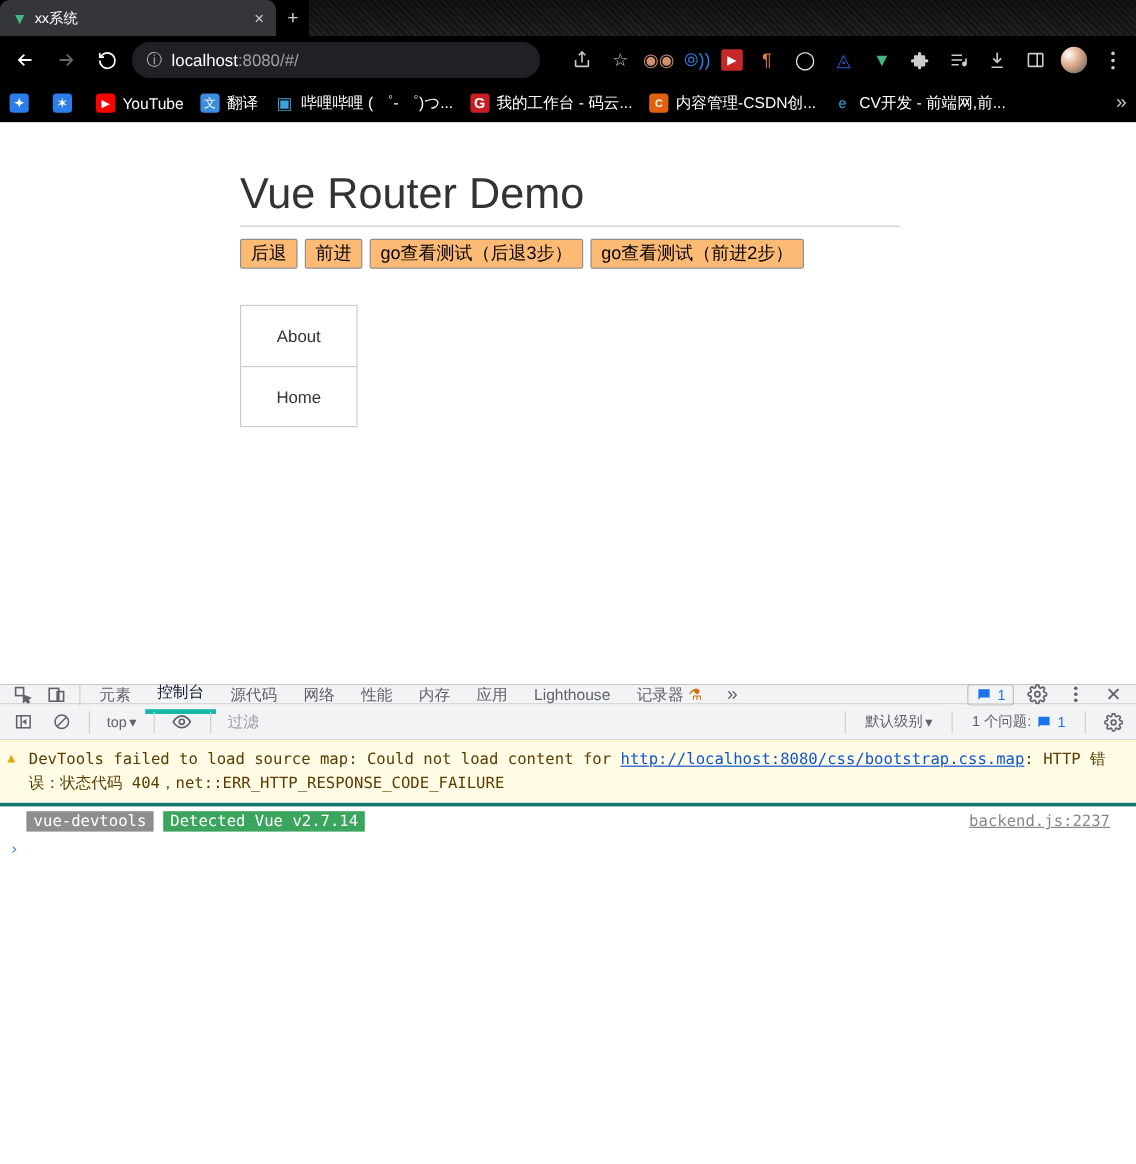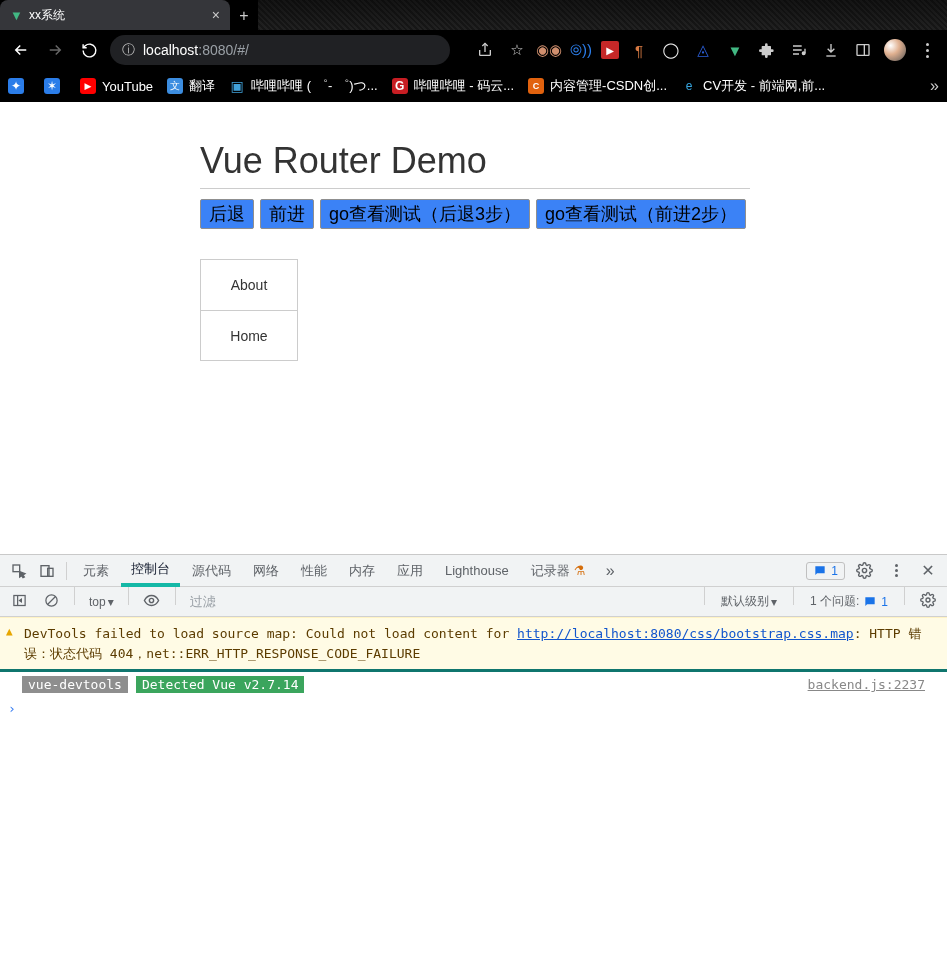--- a/index.html
+++ b/index.html
@@ -58,44 +58,44 @@
   .bmi.lblue { background:#3c8de0; color:#fff; font-size:10px; }
   .bmi.bili { color:#41a0d8; font-size:14px; }
   .bm-overflow { margin-left:auto; font-size:16px; color:#ccc; }
 
   
   .page { flex:1; overflow:auto; background:#fff; padding: 38px 0 0 200px; color:#333; }
   .page h1 { font-size: 36px; font-weight: 400; color:#333; margin-bottom:6px; font-family: Arial,"Microsoft YaHei",sans-serif; }
   .hr { border:0; border-top:1px solid #ccc; margin: 4px 0 10px 0; width: 550px; }
   .btn-row { display:flex; gap:6px; }
   .btn {
-    background:#3b82f6; border:1px solid #8f8f8f; border-radius:2px;
-    padding: 2px 8px; font-size:18px; font-family:"Microsoft YaHei",Arial,sans-serif;
+    background:#fdba74; border:1px solid #8f8f8f; border-radius:2px;
+    padding: 2px 8px; font-size:15px; font-family:"Microsoft YaHei",Arial,sans-serif;
     cursor:pointer; color:#000;
   }
   .nav-list { margin-top: 30px; border:1px solid #ccc; width: 98px; }
   .nav-list a { display:flex; align-items:center; justify-content:center; height:50px;
     font-size:14px; color:#333; text-decoration:none; cursor:pointer; }
   .nav-list a + a { border-top:1px solid #ccc; }
 
   
   .devtools { flex:0 0 auto; border-top:1px solid #c9c9c9; background:#f1f3f4; font-size:13px; color:#333;
     font-family:"Segoe UI","Microsoft YaHei",Arial,sans-serif; }
-  .dt-tabs { display:flex; align-items:center; height:32px; padding:0 6px; gap:2px; border-bottom:1px solid #d0d0d0; background:#f1f3f4; }
+  .dt-tabs { display:flex; align-items:center; height:16px; padding:0 6px; gap:2px; border-bottom:1px solid #d0d0d0; background:#f1f3f4; }
   .dt-iconbtn { width:26px; height:26px; display:flex; align-items:center; justify-content:center; color:#5f6368; }
   .dt-tab { padding:0 10px; height:32px; display:flex; align-items:center; color:#5f6368; cursor:pointer; }
   .dt-tab.active { color:#0f172a; border-bottom:4px solid #14b8a6; }
   .dt-sep { width:1px; height:18px; background:#d0d0d0; margin:0 4px; }
   .dt-right { margin-left:auto; display:flex; align-items:center; gap:6px; }
   .dt-badge { display:flex; align-items:center; gap:4px; border:1px solid #c0c0c0; border-radius:3px; padding:1px 6px; font-size:12px; color:#1a73e8; cursor:pointer; }
   .dt-badge svg { width:14px; height:14px; }
   .dt-close { font-size:16px; color:#5f6368; }
   .dt-overflow { font-size:16px; color:#5f6368; }
 
-  .dt-filterbar { display:flex; height:30px; background:#f1f3f4;
+  .dt-filterbar { display:flex; align-items:center; height:30px; background:#f1f3f4;
     border-bottom:1px solid #d0d0d0; padding:0 6px; gap:6px; }
   .dt-scope { display:flex; align-items:center; gap:2px; color:#5f6368; padding:0 4px; font-size:12px; cursor:pointer; }
   .dt-eye { color:#5f6368; }
   .dt-filter-input { flex:1; border:none; background:transparent; font-size:13px; color:#333; padding:0 4px; outline:none; }
   .dt-filter-input::placeholder { color:#9aa0a6; }
   .dt-level { display:flex; align-items:center; gap:2px; color:#5f6368; padding:0 6px; font-size:12px; cursor:pointer; }
   .dt-issue { display:flex; align-items:center; gap:4px; font-size:12px; color:#5f6368; padding:0 6px; }
   .dt-gear { color:#5f6368; }
 
   .dt-console { background:#fff; font-family: Consolas,Menlo,monospace; font-size:13px; }
@@ -218,21 +218,21 @@
     <div class="bm">
         <span class="bmi lblue">文</span>
         <span>翻译</span>
       </div>
     <div class="bm">
         <span class="bmi bili">▣</span>
         <span>哔哩哔哩 ( ゜- ゜)つ...</span>
       </div>
     <div class="bm">
         <span class="bmi gitee">G</span>
-        <span>哔哩哔哩 - 码云...</span>
+        <span>我的工作台 - 码云...</span>
       </div>
     <div class="bm">
         <span class="bmi csdn">C</span>
         <span>内容管理-CSDN创...</span>
       </div>
     <div class="bm">
         <span class="bmi edge">e</span>
         <span>CV开发 - 前端网,前...</span>
       </div>
     <div class="bm-overflow">»</div>

